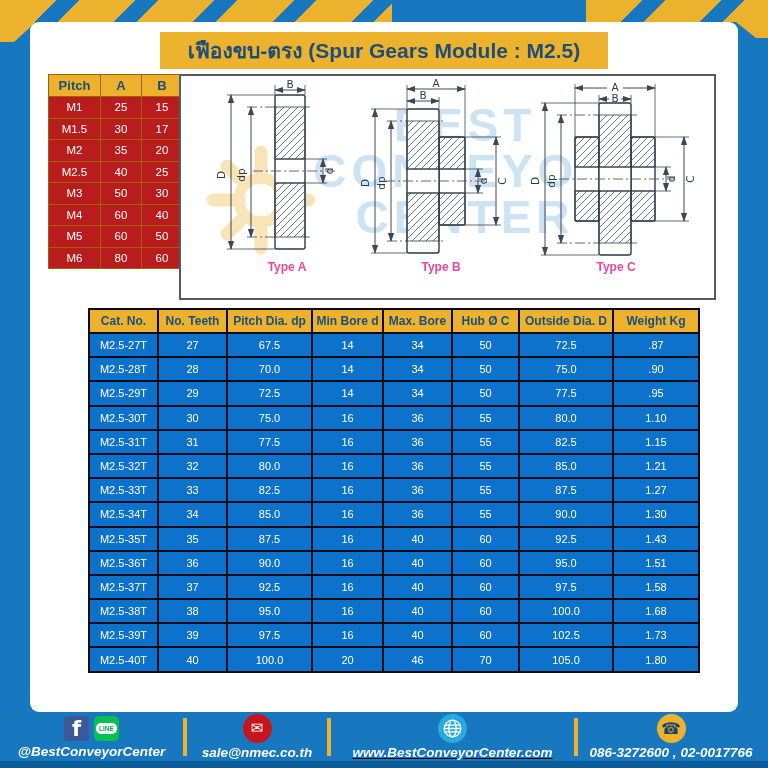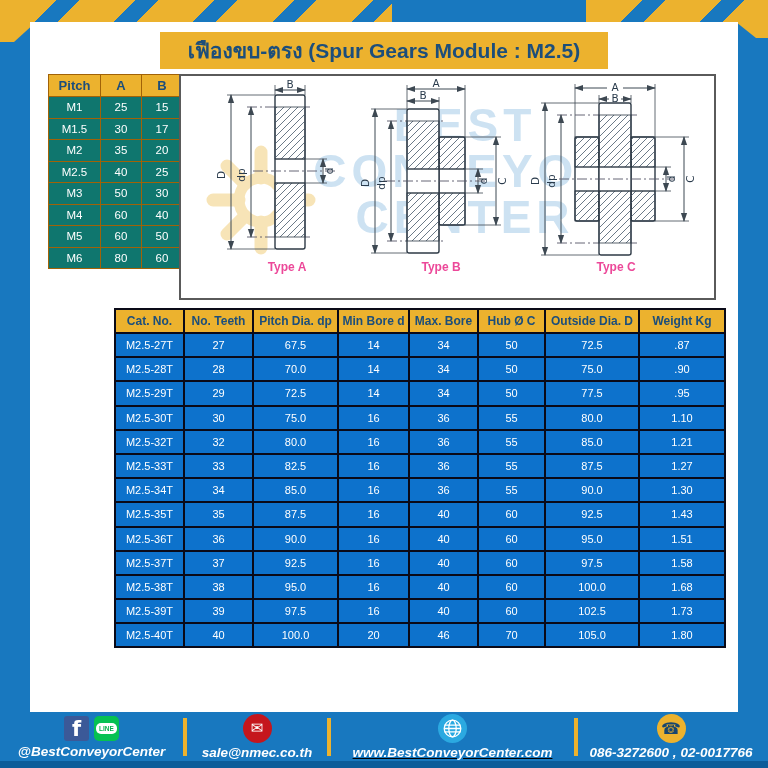--- a/index.html
+++ b/index.html
@@ -7,31 +7,31 @@
   .page{position:relative;width:768px;height:768px;background:#1878BF;}
 
   
   .stripe{position:absolute;top:0;height:22px;background:repeating-linear-gradient(135deg,#ECB22E 0 40px,#1878BF 40px 56px);}
   .stripe-left{left:0;width:392px;}
   .stripe-right{left:586px;right:0;}
   .stripe-left::after{content:"";position:absolute;left:0;top:22px;width:40px;height:20px;background:#ECB22E;clip-path:polygon(0 0,36px 0,14px 100%,0 100%);}
   .stripe-right::after{content:"";position:absolute;right:0;top:22px;width:40px;height:16px;background:#ECB22E;clip-path:polygon(8px 0,100% 0,100% 100%,28px 100%);}
 
   
-  .card{position:absolute;left:30px;top:22px;width:708px;height:690px;background:#ffffff;border-radius:0;}
+  .card{position:absolute;left:30px;top:22px;width:708px;height:690px;background:#ffffff;border-radius:9px;}
 
   .title-bar{position:absolute;left:130px;top:10px;width:448px;height:37px;background:#ECB22E;
     color:#1C4E7B;font-weight:bold;font-size:21px;line-height:37px;text-align:center;}
 
   
   table{border-collapse:collapse;table-layout:fixed;}
   .pitch-table{position:absolute;left:18px;top:52px;width:131px;}
   .pitch-table th,.pitch-table td{border:1px solid #a16207;text-align:center;padding:0;}
   .pitch-table th{background:#ECB22E;color:#1C4E7B;font-size:13px;font-weight:bold;height:21px;}
-  .pitch-table td{background:#0f766e;color:#ffffff;font-size:11.5px;height:20.5px;}
+  .pitch-table td{background:#b91c1c;color:#ffffff;font-size:11.5px;height:20.5px;}
   .pitch-table th:nth-child(1){width:51px;}
   .pitch-table th:nth-child(2),.pitch-table th:nth-child(3){width:40px;}
 
   
   .drawings{position:absolute;left:149px;top:52px;width:533px;height:222px;border:2px solid #5a5a5a;background:#fff;overflow:hidden;}
   .watermark{position:absolute;left:56px;top:26px;width:456px;text-align:center;font-weight:bold;
     font-size:46px;line-height:1.0;letter-spacing:5px;color:#CDE2F2;z-index:0;user-select:none;}
   .gear-logo{position:absolute;left:20px;top:64px;opacity:.55;z-index:0;}
   .drawing{position:absolute;top:3px;display:flex;flex-direction:column;align-items:center;z-index:1;}
   .drawing.a{left:26px;} .drawing.b{left:176px;} .drawing.c{left:350px;}
@@ -41,21 +41,21 @@
   .hatch{fill:url(#hatchp);stroke:#2e3a46;stroke-width:.8;}
   .edge{stroke:#2e3a46;stroke-width:1;}
   .cl{stroke:#556;stroke-width:.9;stroke-dasharray:10 3 2 3;}
   .ext{stroke:#3d4852;stroke-width:.8;}
   .dim{stroke:#3d4852;stroke-width:1;marker-start:url(#arw);marker-end:url(#arw);}
   .dimS{stroke:#3d4852;stroke-width:1;marker-start:url(#arw);}
   .dimE{stroke:#3d4852;stroke-width:1;marker-end:url(#arw);}
   .dimtext{font-size:10.5px;fill:#2a3b4c;font-family:"DejaVu Sans",sans-serif;text-anchor:middle;}
 
   
-  .gear-table{position:absolute;left:58px;top:286px;width:594px;margin-left:26px;}
+  .gear-table{position:absolute;left:58px;top:286px;width:594px;}
   .gear-table th,.gear-table td{border:2px solid #0A0A18;text-align:center;padding:0;}
   .gear-table th{background:#ECB22E;color:#1C4E7B;font-size:12px;font-weight:bold;height:22px;}
   .gear-table td{background:#0D72CC;color:#ffffff;font-size:11px;height:22.2px;}
   .gear-table th:nth-child(1){width:67px;}
   .gear-table th:nth-child(2){width:67px;}
   .gear-table th:nth-child(3){width:83px;}
   .gear-table th:nth-child(4){width:69px;}
   .gear-table th:nth-child(5){width:67px;}
   .gear-table th:nth-child(6){width:65px;}
   .gear-table th:nth-child(7){width:92px;}
@@ -323,20 +323,30 @@
             <td>M2.5-30T</td>
             <td>30</td>
             <td>75.0</td>
             <td>16</td>
             <td>36</td>
             <td>55</td>
             <td>80.0</td>
             <td>1.10</td>
           </tr>
           <tr>
+            <td>M2.5-31T</td>
+            <td>31</td>
+            <td>77.5</td>
+            <td>16</td>
+            <td>36</td>
+            <td>55</td>
+            <td>82.5</td>
+            <td>1.15</td>
+          </tr>
+          <tr>
             <td>M2.5-32T</td>
             <td>32</td>
             <td>80.0</td>
             <td>16</td>
             <td>36</td>
             <td>55</td>
             <td>85.0</td>
             <td>1.21</td>
           </tr>
           <tr>

